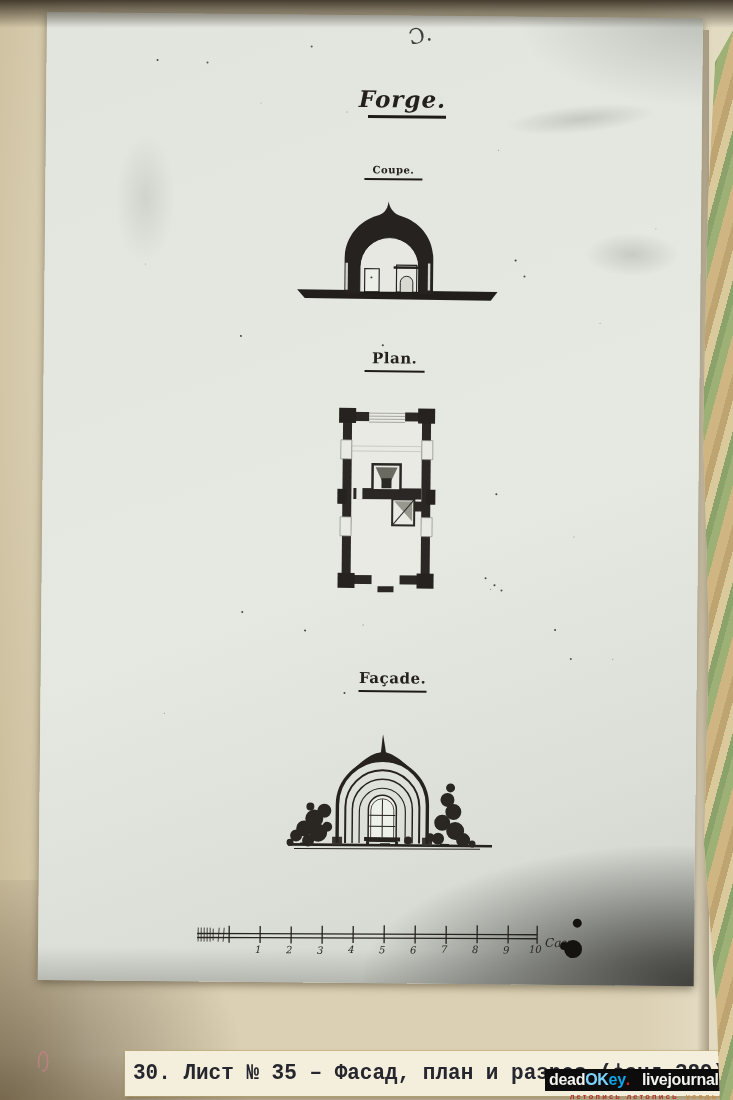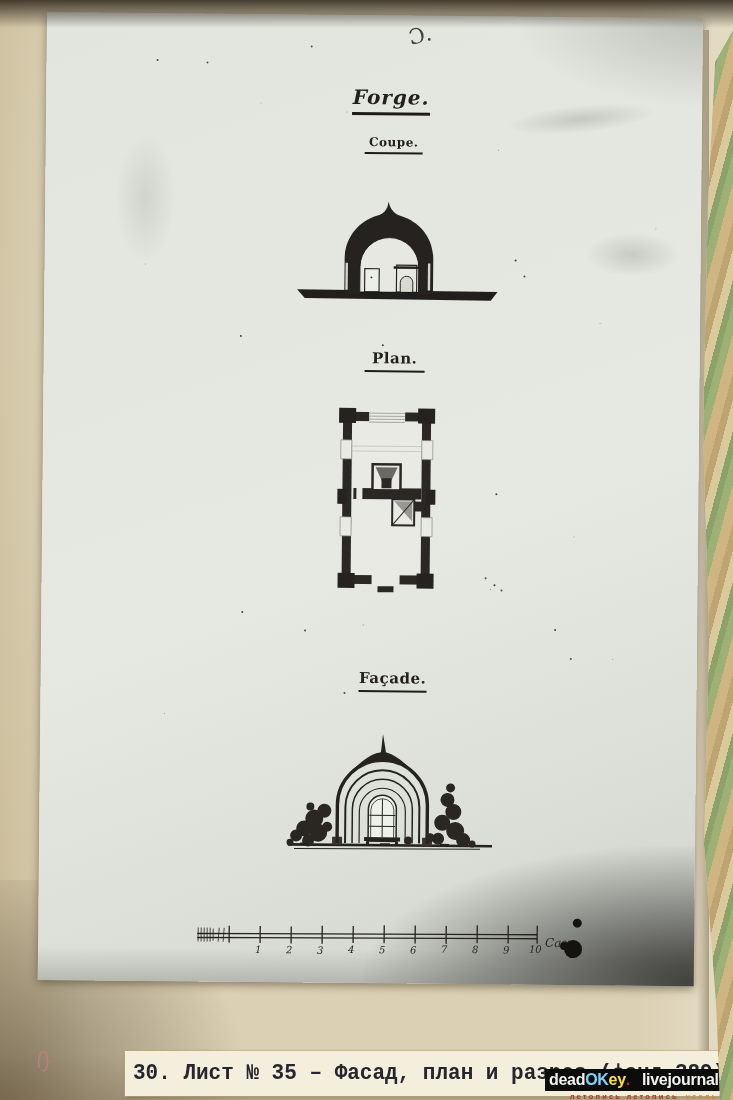--- a/index.html
+++ b/index.html
@@ -44,23 +44,23 @@
       555px 305px 0 -.5px #7a7a72,610px 210px 0 -.5px #8a8a82,160px 48px 0 0 #55554d;}
   .smudge{position:absolute;border-radius:50%;}
   .sm1{left:460px;top:88px;width:150px;height:28px;background:radial-gradient(ellipse,rgba(128,130,122,.30),transparent 70%);transform:rotate(-6deg);}
   .sm2{left:540px;top:215px;width:95px;height:44px;background:radial-gradient(ellipse,rgba(125,128,120,.28),transparent 70%);}
   .sm3{left:70px;top:120px;width:60px;height:130px;background:radial-gradient(ellipse,rgba(142,144,136,.22),transparent 70%);}
 
   .mark-hand{position:absolute;left:362px;top:8px;font-family:"DejaVu Serif",serif;font-size:21px;color:#3c423c;transform:rotate(-14deg);}
 
   .plate-label{position:absolute;display:flex;flex-direction:column;align-items:center;font-family:"DejaVu Serif",serif;font-weight:700;color:#24211d;}
   .plate-label .rule{background:#1f1c18;margin-top:3px;}
-  .lbl-title{left:290px;top:70px;width:110px;font-size:20px;font-style:italic;letter-spacing:1px;}
+  .lbl-title{left:290px;top:70px;width:110px;font-size:23px;font-style:italic;letter-spacing:1px;align-items:flex-end;}
   .lbl-title .rule{width:78px;height:2.5px;}
-  .lbl-coupe{left:310px;top:120px;width:76px;font-size:12px;letter-spacing:.5px;}
+  .lbl-coupe{left:310px;top:149px;width:76px;font-size:10px;letter-spacing:.5px;}
   .lbl-coupe .rule{width:58px;height:2px;}
   .lbl-plan{left:316px;top:334px;width:70px;font-size:15px;letter-spacing:.5px;}
   .lbl-plan .rule{width:60px;height:2px;}
   .lbl-facade{left:312px;top:654px;width:80px;font-size:15px;letter-spacing:.5px;}
   .lbl-facade .rule{width:68px;height:2px;}
 
   .svg-abs{position:absolute;}
 
   
   .caption-strip{position:absolute;left:125px;top:1051px;width:596px;height:45px;background:#f4eedc;
@@ -275,21 +275,21 @@
     </svg>
 
     <div class="caption-strip">
       <span class="caption-text">30. Лист № 35 – Фасад, план и разрез (фонд 389)</span>
     </div>
 
     <div class="watermark">
       <div class="wm-bar">
           <span style="color: rgb(242, 242, 238);">dead</span>
           <span style="color: #7dd3fc;">OK</span>
-          <span style="color: #fde047;">ey</span>
+          <span style="color: #0ea5e9;">ey</span>
           <span style="color: rgb(200, 38, 29);">.</span>
           <span style="color: rgb(242, 242, 238); margin-left: 12px;">livejournal</span>
           <span style="color: rgb(200, 38, 29);">.</span>
           <span style="color: rgb(242, 242, 238);">com</span>
         </div>
       <div class="wm-tagline">
           <span style="color: rgb(178, 50, 39);">летопись летопись</span>
           <span style="color: rgb(205, 138, 62);">усадьбы</span>
         </div>
     </div>

